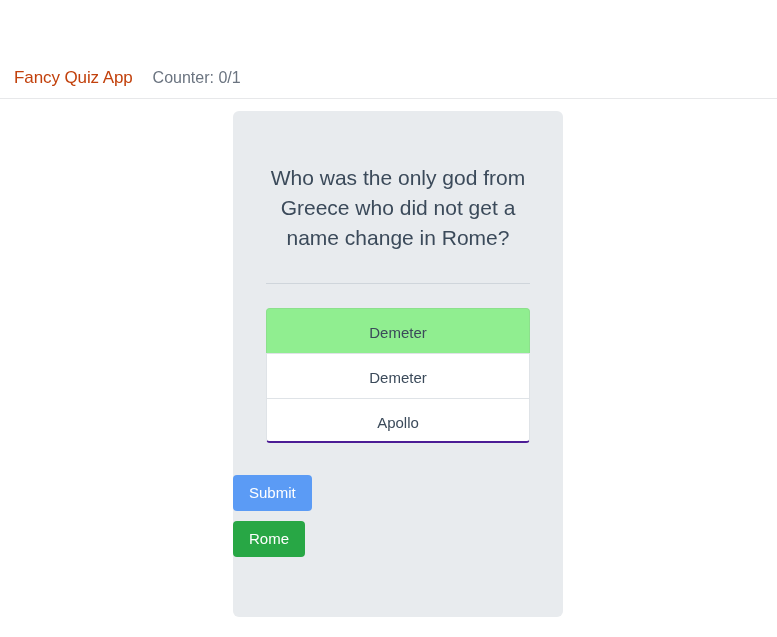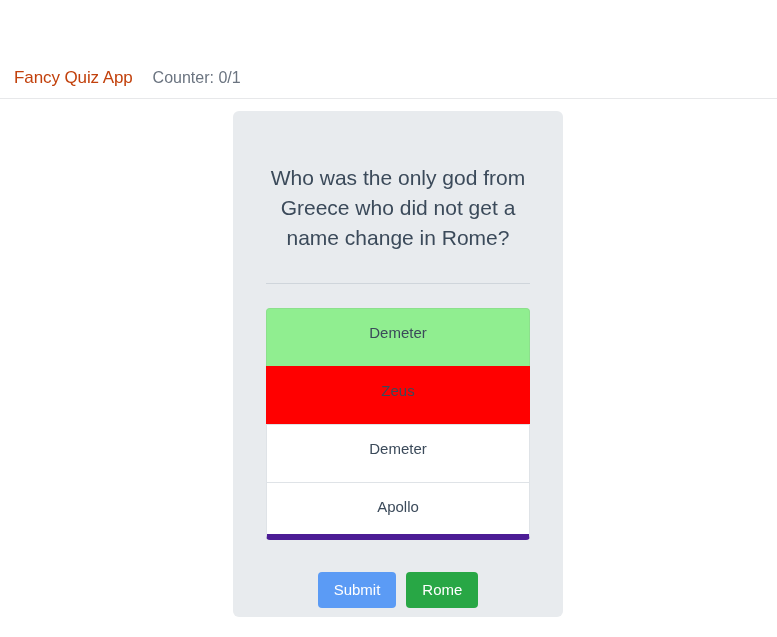--- a/index.html
+++ b/index.html
@@ -84,37 +84,37 @@
   
   .options {
     list-style: none;
     margin: 24px auto 0 auto;
     padding: 0;
     width: 264px;
     border-radius: 4px;
   }
   .option {
     box-sizing: border-box;
-    height: 58px;
+    height: 45px;
     line-height: 47px;
     text-align: center;
     font-size: 15px;
     color: #3b4a5a;
     background: #ffffff;
     border: 1px solid #dfe3e7;
     border-bottom: none;
     cursor: pointer;
     user-select: none;
   }
   .option:first-child {
     border-top-left-radius: 4px;
     border-top-right-radius: 4px;
   }
   .option:last-child {
-    border-bottom: 6px solid #4c1d95;
+    border-bottom: 2px solid #4c1d95;
     border-bottom-left-radius: 4px;
     border-bottom-right-radius: 4px;
   }
   .option.correct {
     background: #90ee90;
     border-color: #8ce08c;
   }
   .option.wrong {
     background: #ff0000;
     border-color: #ff0000;
@@ -122,20 +122,21 @@
     border-right-color: #ff0000;
   }
 
   
   .actions {
     margin-top: 32px;
     display: flex;
     justify-content: center;
     align-items: flex-start;
     gap: 10px;
+    flex-direction: column;
   }
   .btn {
     font-family: "Liberation Sans", sans-serif;
     font-size: 15px;
     color: #ffffff;
     border: none;
     border-radius: 4px;
     padding: 9px 16px;
     cursor: pointer;
     line-height: 18px;
@@ -159,21 +160,20 @@
 
 <div class="stage">
   <div class="card">
 
     <p class="question">Who was the only god from Greece who did not get a name change in Rome?</p>
 
     <hr class="divider">
 
     <ul class="options">
       <li class="option correct">Demeter</li>
-      <li class="option wrong">Zeus</li>
       <li class="option">Demeter</li>
       <li class="option">Apollo</li>
     </ul>
 
     <div class="actions">
       <button class="btn btn-submit">Submit</button>
       <button class="btn btn-next">Rome</button>
     </div>
 
   </div>

